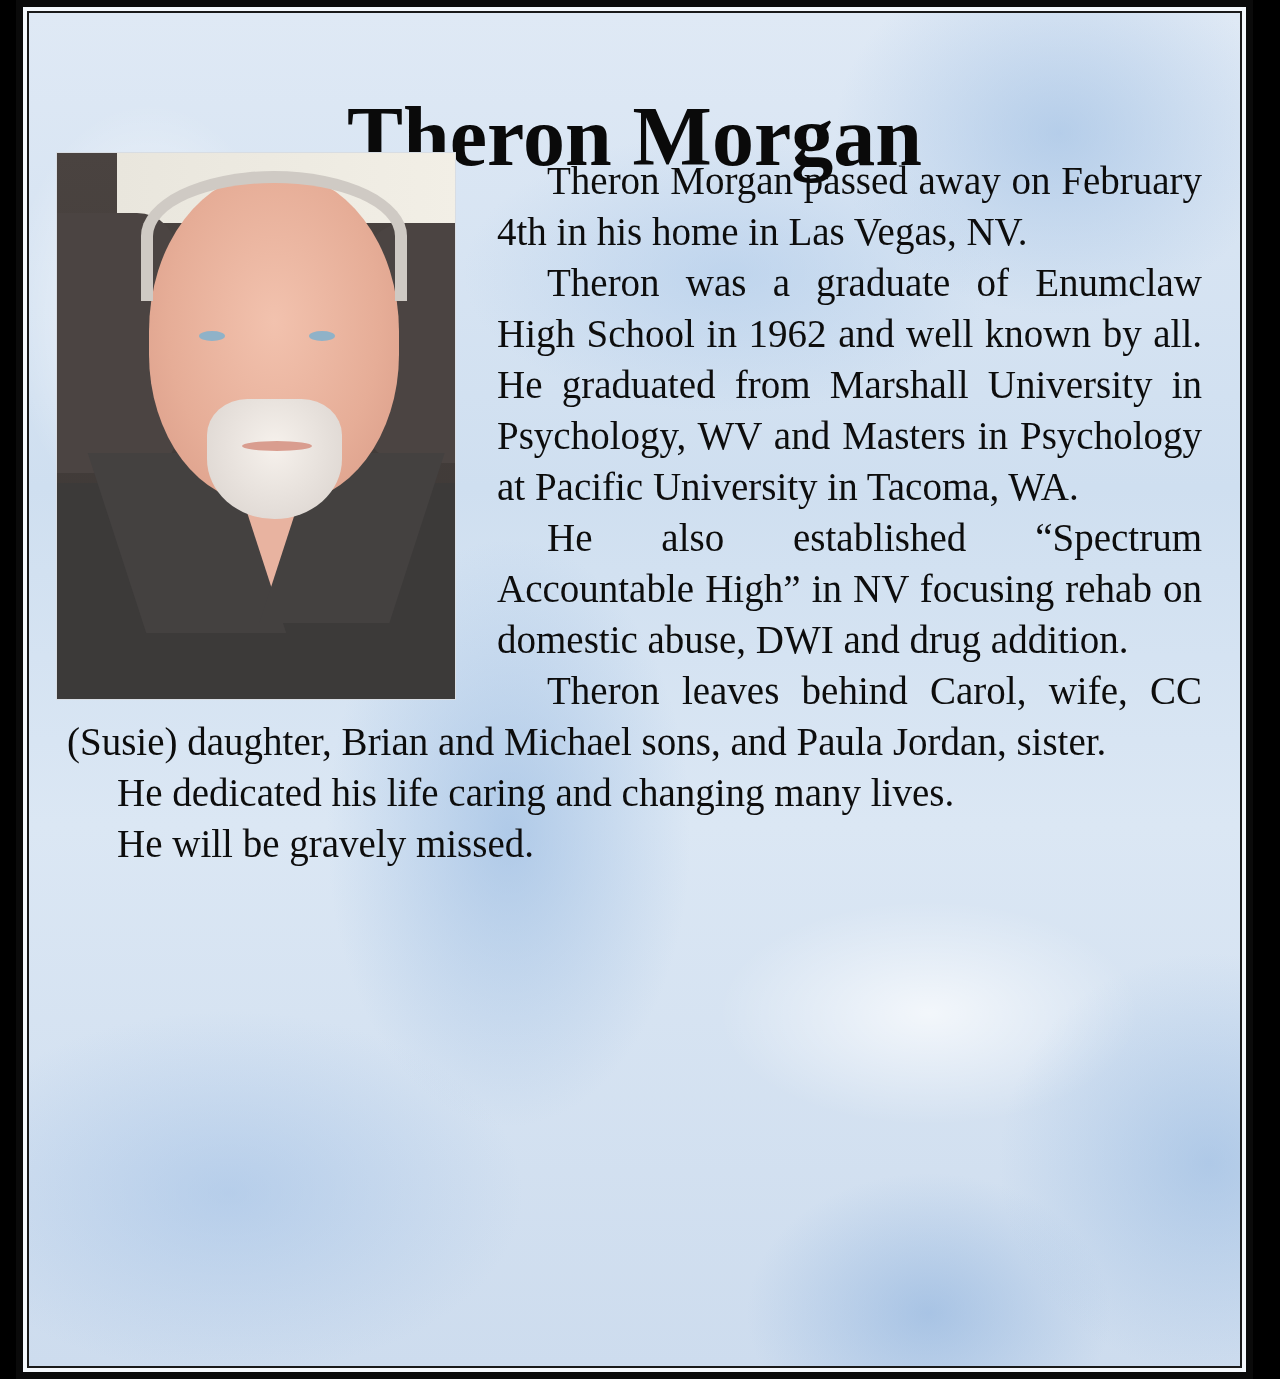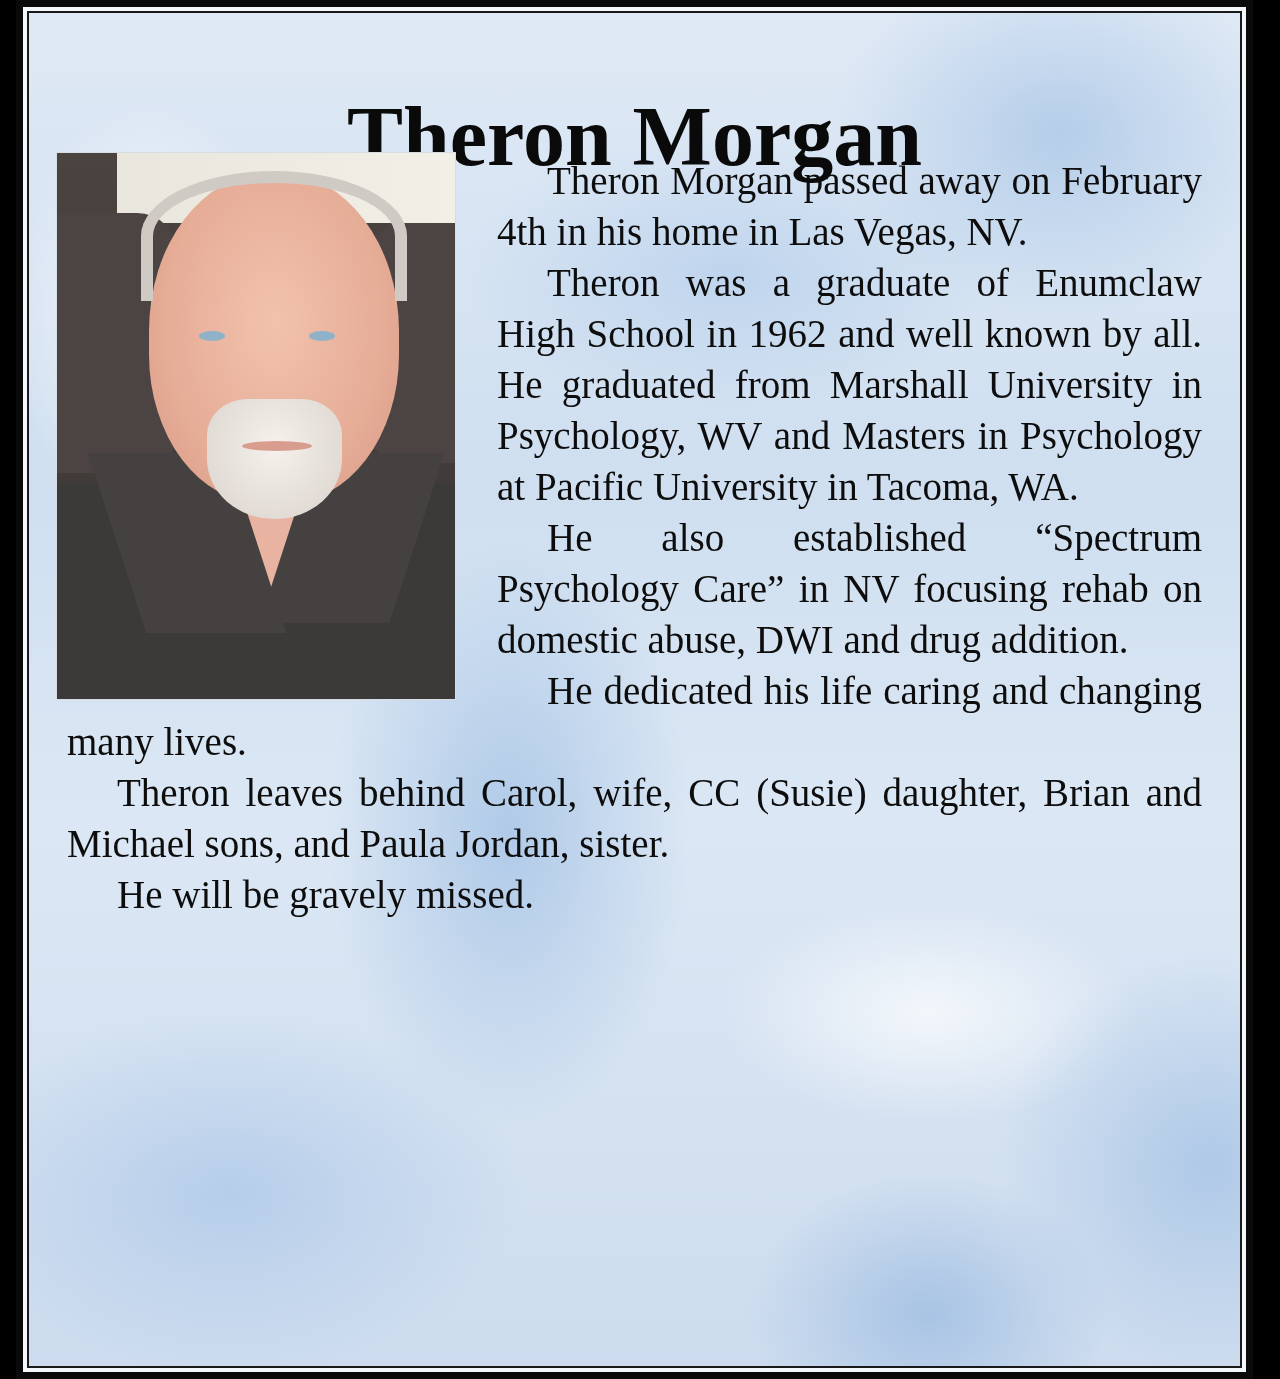--- a/index.html
+++ b/index.html
@@ -132,20 +132,20 @@
       <div class="eye l"></div>
       <div class="eye r"></div>
       <div class="beard"></div>
       <div class="mouth"></div>
     </div>
 
     <div class="text">
       <div class="float-spacer"></div>
       <p>Theron Morgan passed away on February 4th in his home in Las Vegas, NV.</p>
       <p>Theron was a graduate of Enumclaw High School in 1962 and well known by all. He graduated from Marshall University in Psychology, WV and Masters in Psychology at Pacific University in Tacoma, WA.</p>
-      <p>He also established “Spectrum Psychology Care” in NV focusing rehab on domestic abuse, DWI and drug addition.</p>
+      <p>He also established “Spectrum Accountable High” in NV focusing rehab on domestic abuse, DWI and drug addition.</p>
+      <p>Theron leaves behind Carol, wife, CC (Susie) daughter, Brian and Michael sons, and Paula Jordan, sister.</p>
       <p>He dedicated his life caring and changing many lives.</p>
-      <p>Theron leaves behind Carol, wife, CC (Susie) daughter, Brian and Michael sons, and Paula Jordan, sister.</p>
       <p>He will be gravely missed.</p>
     </div>
 
   </div>
 </div>
 
 </body></html>

